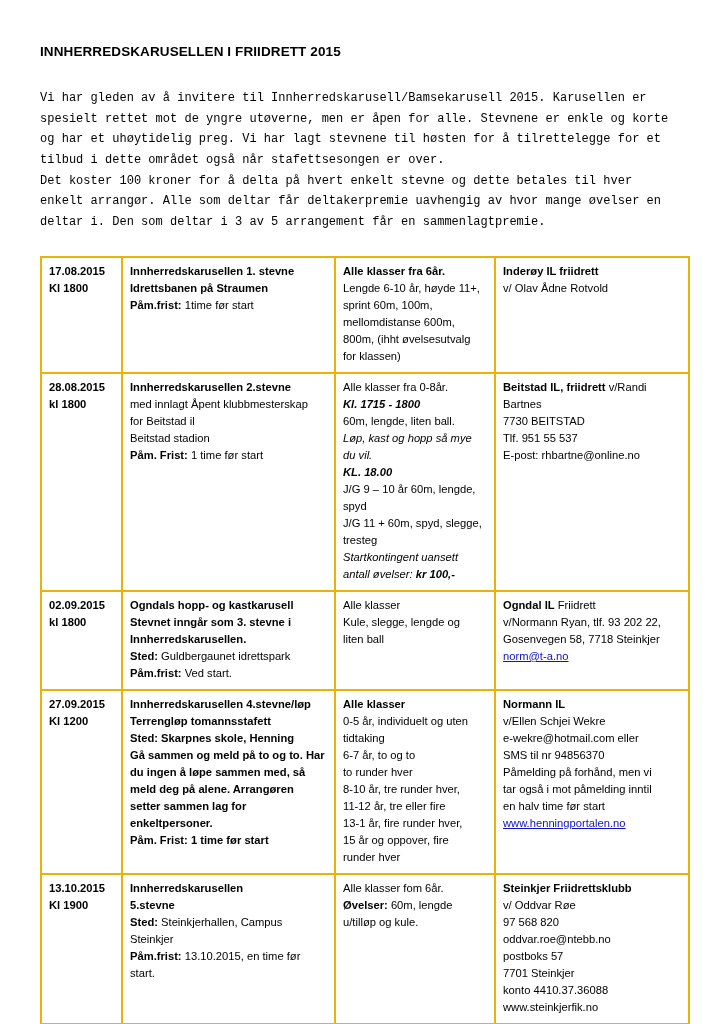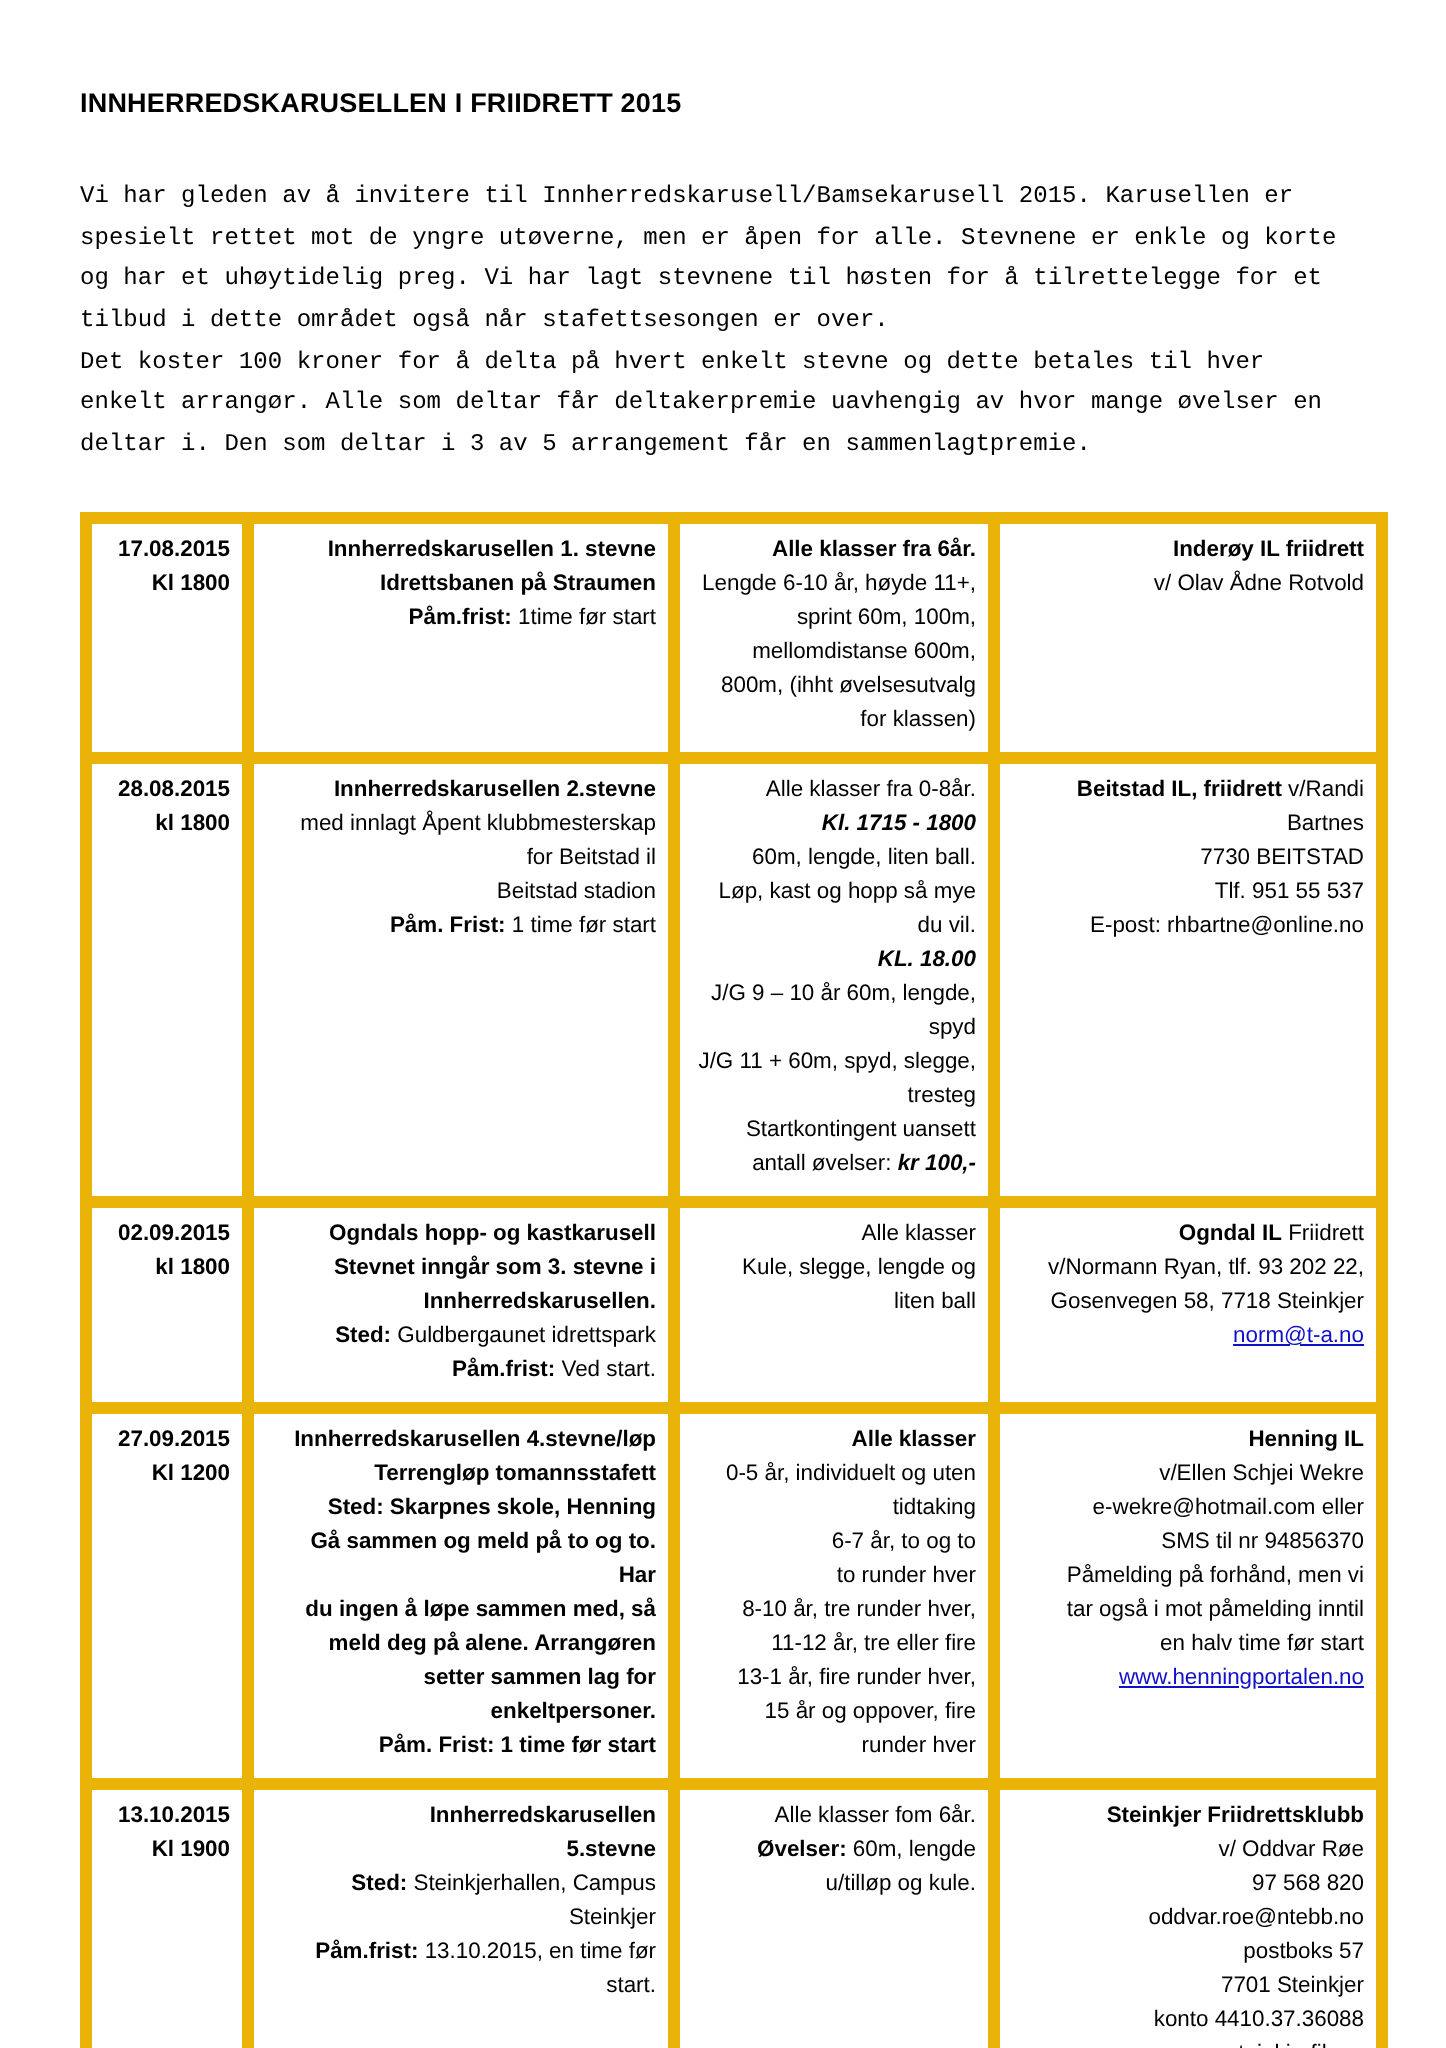--- a/index.html
+++ b/index.html
@@ -44,34 +44,33 @@
   }
   .intro-para + .intro-para { margin-top: 0; }
 
   table.schedule {
     border-collapse: collapse;
     width: 648px;
     margin-top: 23px;
     table-layout: fixed;
   }
   table.schedule td {
-    border: 6px solid #eab308;
+    border: 2px solid #eab308;
     vertical-align: top;
     padding: 5px 6px 7px 7px;
     font-size: 11.2px;
     line-height: 1.52;
-    text-align: right;
   }
   col.c-date  { width: 81px; }
   col.c-event { width: 213px; }
   col.c-class { width: 160px; }
   col.c-org   { width: 194px; }
 
   .b { font-weight: bold; }
-  .i { }
+  .i { font-style: italic; }
   .bi { font-weight: bold; font-style: italic; }
   .link {
     color: #1010c8;
     text-decoration: underline;
   }
 </style>
 </head>
 <body>
 
 <div class="page">
@@ -196,21 +195,21 @@
           <div>tidtaking</div>
           <div>6-7 år, to og to</div>
           <div>to runder hver</div>
           <div>8-10 år, tre runder hver,</div>
           <div>11-12 år, tre eller fire</div>
           <div>13-1 år, fire runder hver,</div>
           <div>15 år og oppover, fire</div>
           <div>runder hver</div>
         </td>
         <td>
-          <div class="b">Henning IL</div>
+          <div class="b">Normann IL</div>
           <div>v/Ellen Schjei Wekre</div>
           <div>e-wekre@hotmail.com eller</div>
           <div>SMS til nr 94856370</div>
           <div>Påmelding på forhånd, men vi</div>
           <div>tar også i mot påmelding inntil</div>
           <div>en halv time før start</div>
           <div><a class="link" href="#">www.henningportalen.no</a></div>
         </td>
       </tr>
 

